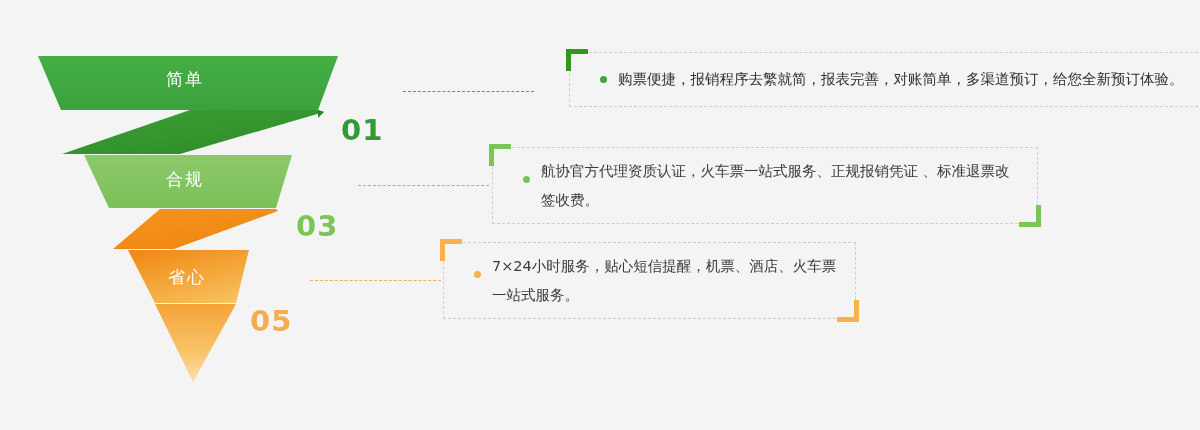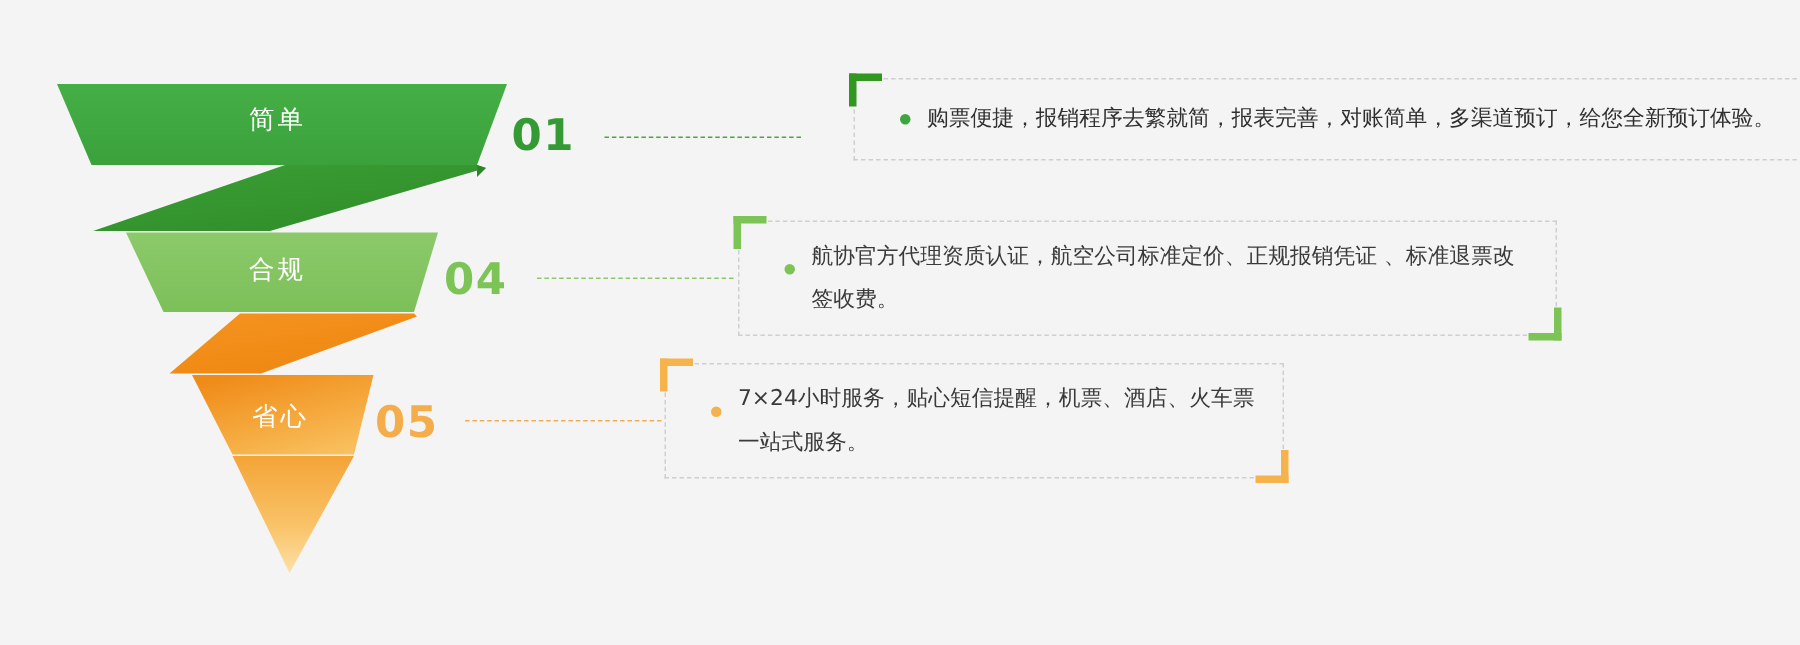--- a/index.html
+++ b/index.html
@@ -44,20 +44,21 @@
   #funnel-label-3 { left: 168px; top: 266px; text-align: center; }
 
   
   .step-number {
     position: absolute;
     font-size: 29px;
     font-weight: bold;
     letter-spacing: 1px;
     font-family: "DejaVu Sans", "Liberation Sans", sans-serif;
     white-space: nowrap;
+    margin-top: 40px;
   }
   #step-number-1 { left: 341px; top: 73px;  color: #349b34; }
   #step-number-2 { left: 296px; top: 169px; color: #7cc455; }
   #step-number-3 { left: 250px; top: 264px; color: #f4ad4a; }
 
   
   .connector {
     position: absolute;
     height: 0;
     border-top-width: 1px;
@@ -181,42 +182,42 @@
     <polygon points="128,250 249,250 236,303 155,303" fill="url(#grad-orange-2)"></polygon>
 
     <polygon points="155,304 236,304 193,382" fill="url(#grad-orange-tail)"></polygon>
   </svg>
 
   <div class="funnel-label" id="funnel-label-1">简单</div>
   <div class="funnel-label" id="funnel-label-2">合规</div>
   <div class="funnel-label" id="funnel-label-3">省心</div>
 
   <div class="step-number" id="step-number-1">01</div>
-  <div class="step-number" id="step-number-2">04</div>
+  <div class="step-number" id="step-number-2">03</div>
   <div class="step-number" id="step-number-3">05</div>
 
   <div class="connector" id="connector-1"></div>
   <div class="connector" id="connector-2"></div>
   <div class="connector" id="connector-3"></div>
 
   <div class="card" id="card-1">
     <span class="bracket tl"></span>
     <span class="bracket br"></span>
     <div class="card-body">
       <span class="bullet"></span>
       <span class="card-text">购票便捷，报销程序去繁就简，报表完善，对账简单，多渠道预订，给您全新预订体验。</span>
     </div>
   </div>
 
   <div class="card" id="card-2">
     <span class="bracket tl"></span>
     <span class="bracket br"></span>
     <div class="card-body">
       <span class="bullet"></span>
-      <span class="card-text">航协官方代理资质认证，航空公司标准定价、正规报销凭证 、标准退票改签收费。</span>
+      <span class="card-text">航协官方代理资质认证，火车票一站式服务、正规报销凭证 、标准退票改签收费。</span>
     </div>
   </div>
 
   <div class="card" id="card-3">
     <span class="bracket tl"></span>
     <span class="bracket br"></span>
     <div class="card-body">
       <span class="bullet"></span>
       <span class="card-text">7×24小时服务，贴心短信提醒，机票、酒店、火车票一站式服务。</span>
     </div>

